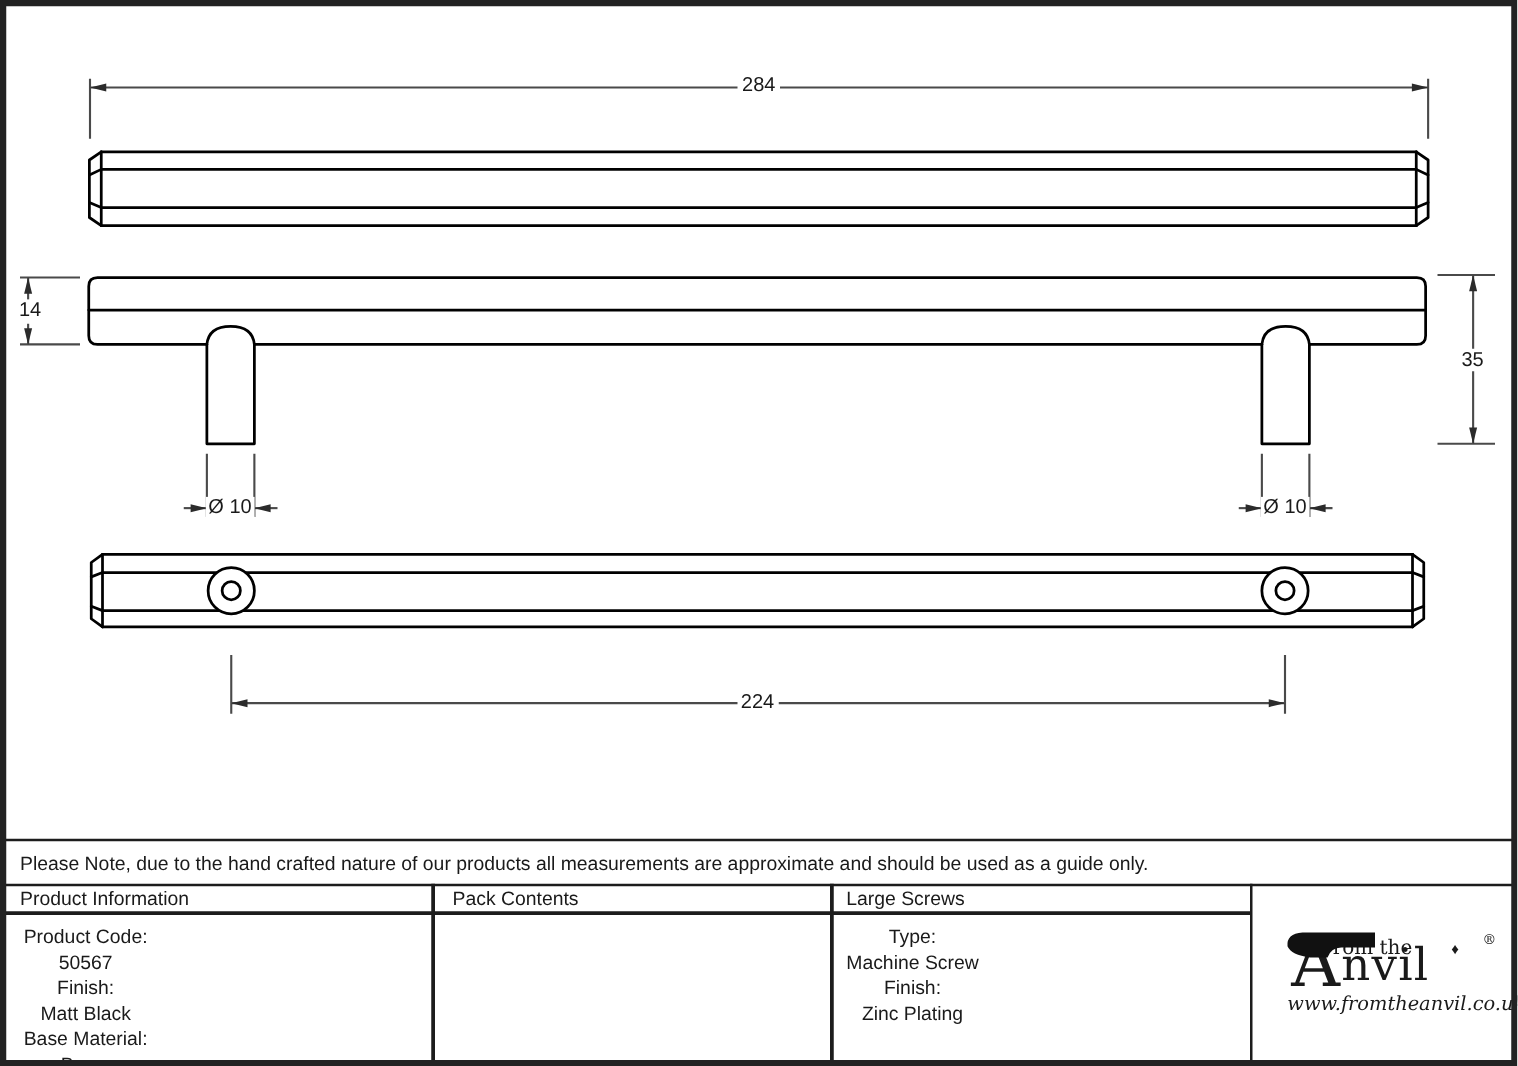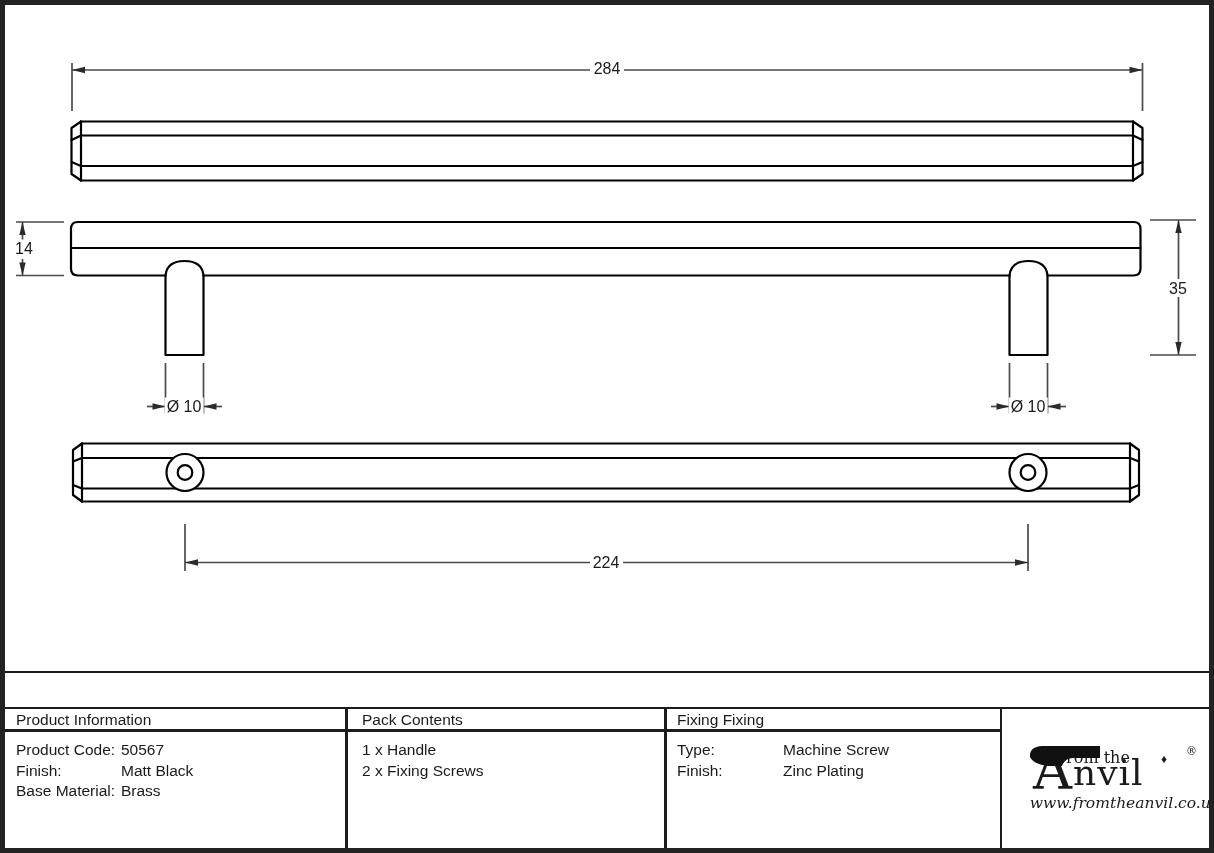--- a/index.html
+++ b/index.html
@@ -1,30 +1,30 @@
 <!DOCTYPE html>
 <html><head>
 <meta charset="utf-8">
 <style>
   html,body{margin:0;padding:0;background:#e8e8e8;}
   .page{
     position:relative;width:1214px;height:853px;background:#ffffff;
-    font-family:"Liberation Sans",sans-serif;color:#1a1a1a;overflow:hidden;
+    font-family:"Liberation Sans",sans-serif;color:#1a1a1a;overflow:hidden;text-align:center;
   }
   .frame{position:absolute;inset:0;border:5px solid #222;pointer-events:none;z-index:40;}
   .drawing-svg{position:absolute;left:0;top:0;z-index:1;}
   .dim{
     position:absolute;z-index:5;font-size:16px;white-space:nowrap;
     transform:translate(-50%,-50%);background:#fff;padding:0 2px;line-height:17px;
   }
   .hline,.vline{position:absolute;background:#1c1c1c;z-index:10;}
   .note-text{position:absolute;left:16px;top:683px;font-size:15.5px;z-index:11;white-space:nowrap;}
   .th{position:absolute;top:711px;font-size:15.5px;z-index:11;white-space:nowrap;}
   .col{position:absolute;top:740px;z-index:11;font-size:15.5px;}
-  .row{display:flex;line-height:20.6px;}
+  .row{display:flex;line-height:20.6px;flex-direction:column;}
   .row .lbl{flex:0 0 auto;}
   .row .val{flex:0 0 auto;}
   .pi-lbl{width:105px;}
   .fs-lbl{width:106px;}
   .li{line-height:20.6px;}
   
   .logo-a{position:absolute;left:1033px;top:749px;font-family:"DejaVu Serif",serif;font-size:54px;line-height:44px;z-index:12;}
   .logo-nvil{position:absolute;left:1073px;top:753px;font-family:"DejaVu Serif",serif;font-size:36px;line-height:40px;letter-spacing:1px;z-index:12;}
   .logo-fromthe{position:absolute;left:1055px;top:748px;font-family:"DejaVu Serif",serif;font-size:16px;z-index:12;}
   .logo-diamond{position:absolute;left:1161px;top:752px;font-size:12px;z-index:13;}
@@ -152,44 +152,41 @@
   <div class="dim" style="left:1028px;top:406px">Ø 10</div>
   <div class="dim" style="left:606px;top:562px">224</div>
 
   <div class="hline" style="left:2px;top:670.5px;width:1210px;height:2.5px"></div>
   <div class="hline" style="left:2px;top:706.5px;width:1210px;height:2.5px"></div>
   <div class="hline" style="left:2px;top:729px;width:998px;height:2.5px"></div>
   <div class="vline" style="left:345px;top:706.5px;width:2.5px;height:146.5px"></div>
   <div class="vline" style="left:664px;top:706.5px;width:2.5px;height:146.5px"></div>
   <div class="vline" style="left:999.5px;top:706.5px;width:2.5px;height:146.5px"></div>
 
+  <div class="note-text">Please Note, due to the hand crafted nature of our products all measurements are approximate and should be used as a guide only.</div>
 
   <div class="th" style="left:16px">Product Information</div>
   <div class="th" style="left:362px">Pack Contents</div>
-  <div class="th" style="left:677px">Fixing Fixing</div>
+  <div class="th" style="left:677px">Large Screws</div>
 
   <div class="col" style="left:16px">
     <div class="row">
       <span class="lbl pi-lbl">Product Code:</span>
       <span class="val">50567</span>
     </div>
     <div class="row">
       <span class="lbl pi-lbl">Finish:</span>
       <span class="val">Matt Black</span>
     </div>
     <div class="row">
       <span class="lbl pi-lbl">Base Material:</span>
       <span class="val">Brass</span>
     </div>
   </div>
 
-  <div class="col" style="left:362px">
-    <div class="li">1 x Handle</div>
-    <div class="li">2 x Fixing Screws</div>
-  </div>
 
   <div class="col" style="left:677px">
     <div class="row">
       <span class="lbl fs-lbl">Type:</span>
       <span class="val">Machine Screw</span>
     </div>
     <div class="row">
       <span class="lbl fs-lbl">Finish:</span>
       <span class="val">Zinc Plating</span>
     </div>

